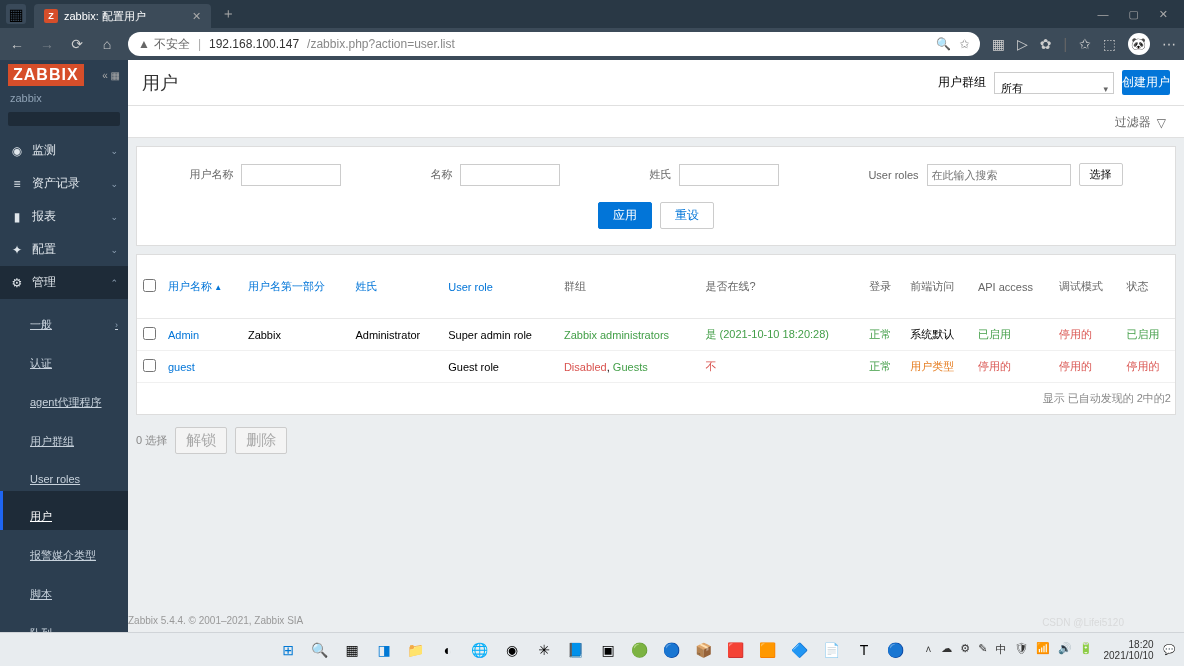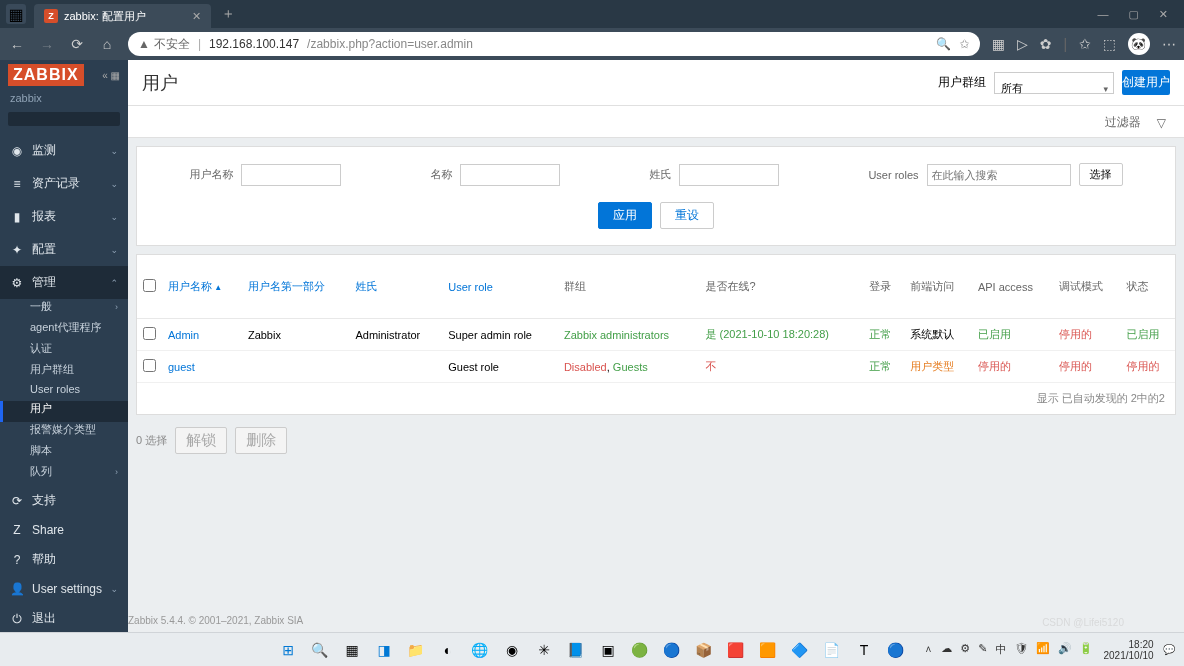--- a/index.html
+++ b/index.html
@@ -36,37 +36,37 @@
 .logo { color: #fff; background: #d64e2a; font-size: 16px; font-weight: bold; padding: 2px 5px; letter-spacing: 1px; }
 .collapse-icons { margin-left:auto; color:#aaa; font-size:10px; display:flex; gap:2px;}
 .tenant { padding: 2px 10px 8px; color: #8fa2b5; font-size: 11px; }
 .search-box { margin: 0 8px 8px; background: #1e2b38; height: 24px; border-radius: 2px; display: flex; align-items: center; padding: 0 6px; }
 .search-box input { flex:1; background: transparent; border: none; outline: none; color: #fff; font-size: 11px; }
 .search-box .si { color: #8fa2b5; font-size: 12px; }
 .nav-item { display: flex; align-items: center; padding: 8px 10px; cursor: pointer; gap: 8px; color:#e0e6eb;}
 .nav-item .chev { margin-left: auto; font-size: 9px; color: #8fa2b5; }
 .nav-item .mi { width: 14px; text-align: center; font-size: 12px; }
 .nav-item.expanded { background: #1e2b38; }
-.sub-item { padding: 0 10px 6px 30px; cursor: pointer; color: #c8d2dc; font-size: 11px; display:flex; align-items:center;}
+.sub-item { padding: 18px 10px 6px 30px; cursor: pointer; color: #c8d2dc; font-size: 11px; display:flex; align-items:center;text-decoration:underline;}
 .sub-item.active { background: #1e2b38; border-left: 3px solid #1f65f1; padding-left: 27px; color: #fff; }
 .sub-item .chev { margin-left:auto; font-size:9px; color:#8fa2b5; }
 .sidebar-spacer { flex: 1; }
 .bottom-nav .nav-item { padding: 7px 10px; }
 
 
 .main { flex: 1; background: #ebeef0; display: flex; flex-direction: column; overflow: hidden; }
 .header { background: #fff; padding: 10px 14px; display: flex; align-items: center; border-bottom: 1px solid #e0e0e0; }
 .header h1 { font-size: 18px; font-weight: normal; color: #333; }
 .header-right { margin-left: auto; display: flex; align-items: center; gap: 8px; font-size: 12px; }
 .select-box { border: 1px solid #ccc; height: 22px; padding: 12px 18px 0 6px; background: #fff; font-size: 11px; min-width: 120px; position:relative; display:flex; align-items:center;}
 .select-box::after { content:"▾"; position:absolute; right:5px; color:#666; font-size:9px;}
 .btn-primary { background: #0275d8; color: #fff; border: none; padding: 4px 0; font-size: 12px; cursor: pointer; border-radius: 2px; }
 
 .filter-tab-row { background: #fff; display: flex; justify-content: flex-end; border-bottom: 1px solid #e0e0e0; padding-right:8px;}
-.filter-tab { padding: 6px 10px; font-size: 12px; color: #666; display:flex; align-items:center; gap:16px; border-top:2px solid transparent;}
+.filter-tab { padding: 6px 10px; font-size: 12px; color: #666; display:flex; align-items:center; gap:6px; border-top:2px solid transparent;}
 
 .filter-panel { background: #fff; margin: 8px; padding: 16px; border: 1px solid #ddd; }
 .filter-row1 { display: flex; align-items: center; gap: 16px; font-size: 11px; color: #666; justify-content: space-around;}
 .fgroup { display:flex; align-items:center; gap:8px; }
 .fgroup input { border: 1px solid #ccc; height: 22px; width: 100px; padding: 0 4px; font-size:11px;}
 .fgroup input.wide { width: 144px; }
 .btn-sel { border: 1px solid #ccc; background: #fff; padding: 3px 10px; font-size: 11px; cursor: pointer; border-radius:2px;}
 .filter-buttons { display: flex; justify-content: center; gap: 8px; margin-top: 16px; }
 .btn-apply { background: #0275d8; color: #fff; border: 1px solid #0275d8; padding: 4px 14px; font-size: 12px; cursor: pointer; border-radius:2px;}
 .btn-reset { background: #fff; border: 1px solid #ccc; padding: 4px 14px; font-size: 12px; cursor: pointer; border-radius:2px; color:#0275d8;}
@@ -76,21 +76,21 @@
 th { text-align: left; padding: 24px 6px; color: #666; font-weight: normal; border-bottom: 1px solid #e8e8e8; }
 th.sortable { color: #0275d8; cursor: pointer; }
 th .sort-ind { font-size: 8px; }
 td { padding: 8px 6px; border-bottom: 1px solid #f0f0f0; }
 .link { color: #0275d8; cursor: pointer; }
 .green { color: #429e47; }
 .red { color: #d9534f; }
 .orange { color: #e67e22; }
 .cb { width: 24px; text-align: center; }
 input[type=checkbox] { cursor: pointer; }
-.table-footer { text-align: right; padding: 8px 10px; font-size: 11px; color: #888; }
+.table-footer { text-align: right; padding: 8px 4px; font-size: 11px; color: #888; }
 
 .bulk-row { margin: 4px 8px; display: flex; align-items: center; gap: 8px; font-size: 11px; color: #888; }
 .bulk-row button { border: 1px solid #ccc; background: #f4f4f4; color: #aaa; padding: 3px 10px; font-size: 15px; border-radius:2px; cursor: not-allowed; }
 
 .footer-text { text-align: left; font-size: 10px; color: #999; position: absolute; bottom: 40px; left: 128px; right: 0; }
 .watermark { position:absolute; bottom: 38px; right: 60px; font-size:10px; color:#ccc; opacity:0.6;}
 
 
 .taskbar { position: absolute; bottom: 0; left: 0; right: 0; height: 34px; background: #e8ecef; display: flex; align-items: center; padding: 0 8px; border-top: 1px solid #d0d4d8;}
 .task-center { position:absolute; left:50%; transform:translateX(-50%); display:flex; gap:6px; align-items:center;}
@@ -119,21 +119,21 @@
 
 <div class="browser-bar">
   <span class="nav-btn">←</span>
   <span class="nav-btn disabled">→</span>
   <span class="nav-btn">⟳</span>
   <span class="nav-btn">⌂</span>
   <div class="url-bar">
     <span class="insecure">▲ <span>不安全</span></span>
     <span class="divider">|</span>
     <span class="url-host">192.168.100.147</span>
-      <span class="url-path">/zabbix.php?action=user.admin</span>
+      <span class="url-path">/zabbix.php?action=user.list</span>
     <span style="margin-left:auto;color:#888;">🔍</span>
     <span style="color:#888;">✩</span>
   </div>
   <div class="rt-icons">
     <span>▦</span>
     <span>▷</span>
     <span>✿</span>
     <span style="color:#666;">|</span>
     <span>✩</span>
     <span>⬚</span>
@@ -176,22 +176,22 @@
         <span class="chev">⌄</span>
       </div>
     <div class="nav-item expanded">
         <span class="mi">⚙</span>
         <span>管理</span>
         <span class="chev">⌃</span>
       </div>
 
     <div id="admin-sub">
         <div class="sub-item">一般<span class="chev">›</span></div>
+        <div class="sub-item">认证</div>
         <div class="sub-item">agent代理程序</div>
-        <div class="sub-item">认证</div>
         <div class="sub-item">用户群组</div>
         <div class="sub-item">User roles</div>
         <div class="sub-item active">用户</div>
         <div class="sub-item">报警媒介类型</div>
         <div class="sub-item">脚本</div>
         <div class="sub-item">队列<span class="chev">›</span></div>
       </div>
 
     <div class="sidebar-spacer"></div>
     <div class="bottom-nav" id="bottom-nav">

